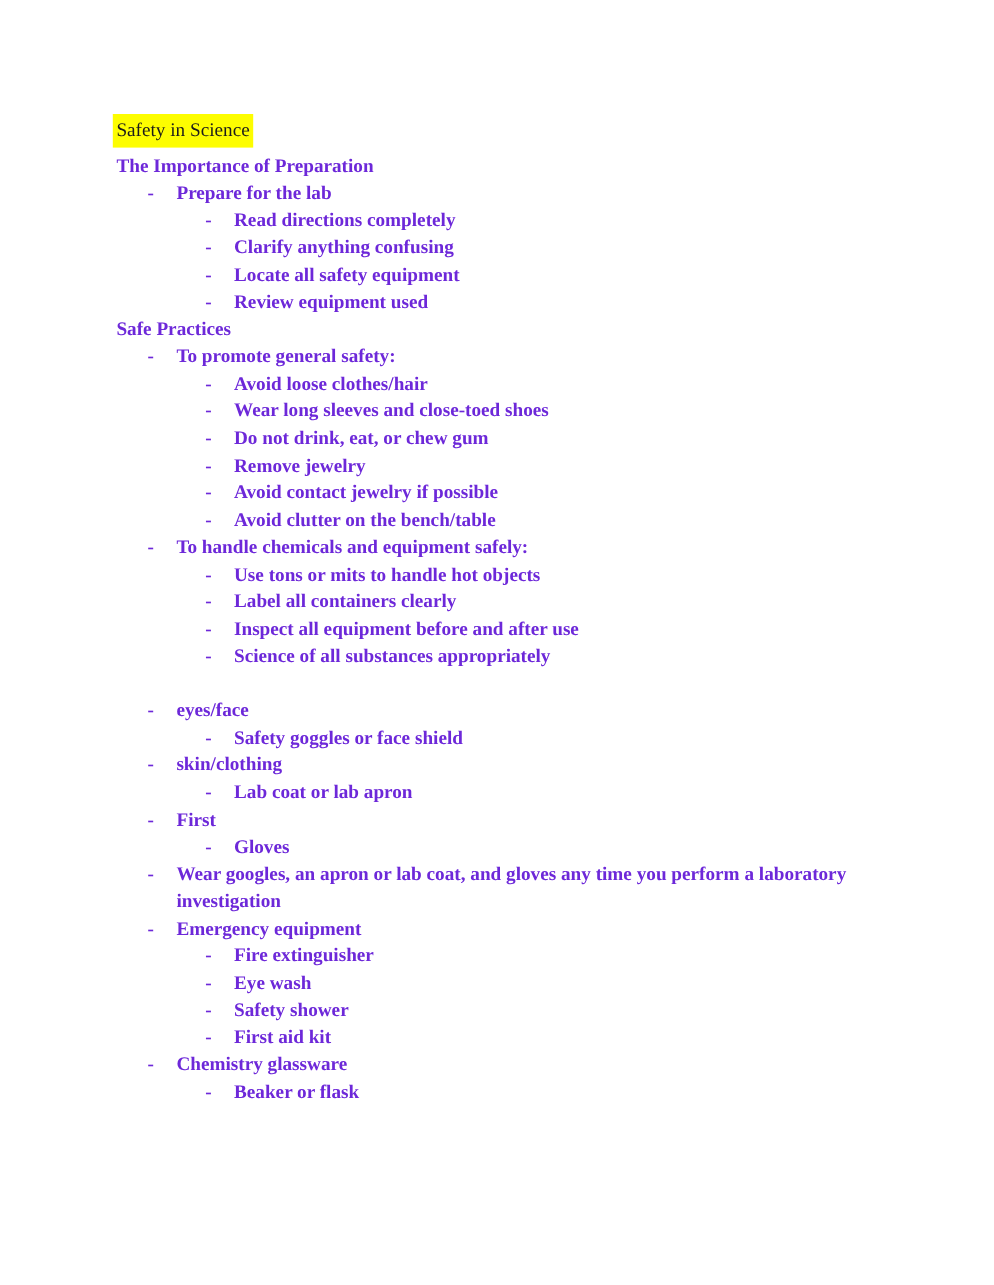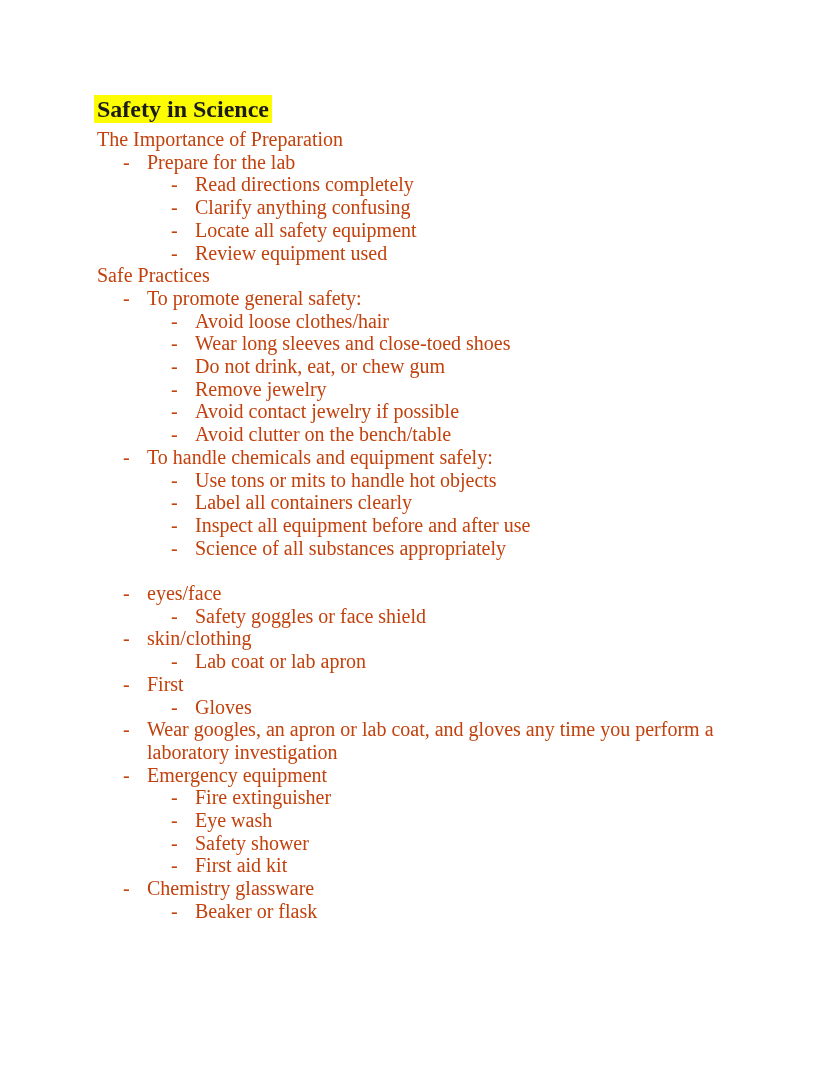--- a/index.html
+++ b/index.html
@@ -19,32 +19,33 @@
     position: absolute;
     left: 97px;
     top: 95px;
     width: 634px;
   }
   .title-wrap {
     margin-bottom: 5px;
   }
   .doc-title {
     display: inline-block;
-    font-size: 24px;
-    font-weight: bold;
+    font-size: 16px;
+    font-weight: normal;
     line-height: 24px;
     padding: 2px 3px;
     margin-left: -3px;
     color: #1b1b1b;
   }
   .row {
     position: relative;
-    font-size: 20px;
+    font-size: 16px;
     line-height: 22.7px;
-    color: #c2410c;
+    color: #6d28d9;
+    font-weight: bold;
   }
   .row.blank {
     height: 22.7px;
   }
   .row.lvl0 { padding-left: 0; }
   .row.lvl1 { padding-left: 50px; }
   .row.lvl2 { padding-left: 98px; }
   .marker {
     position: absolute;
     top: 0;

